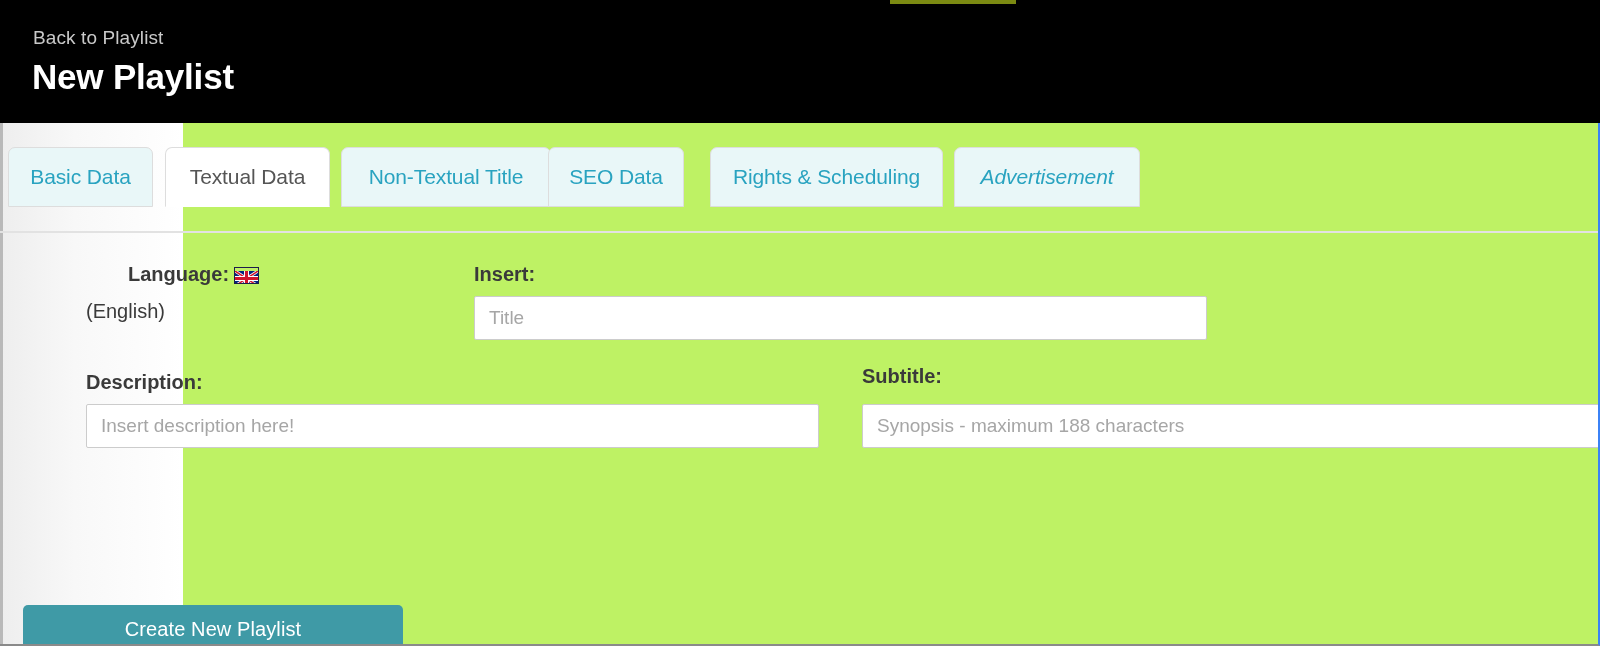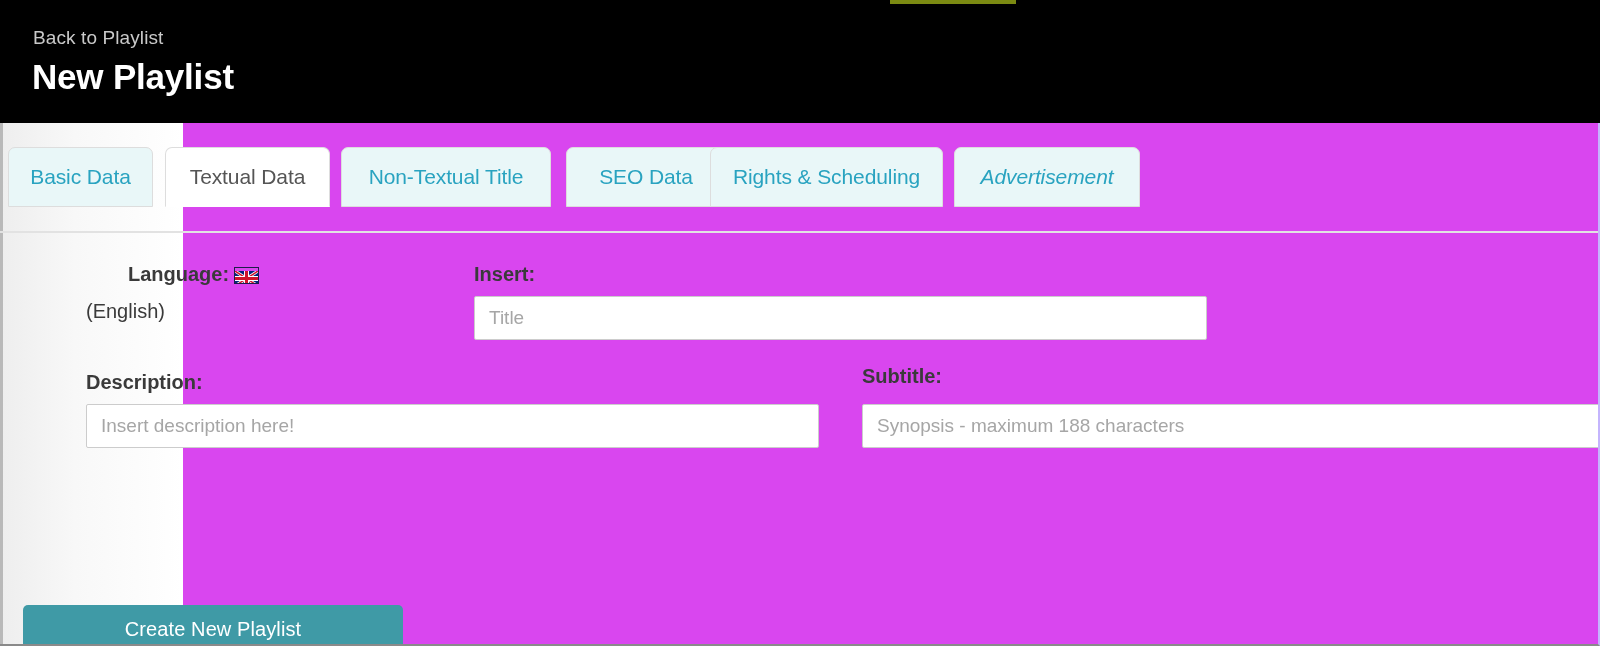--- a/index.html
+++ b/index.html
@@ -65,23 +65,23 @@
     line-height: 44px;
   }
 
   
   .body-panel {
     position: absolute;
     top: 123px;
     left: 0;
     width: 1600px;
     height: 523px;
-    background: #d946ef;
-    box-sizing: border-box;
-    border-right: 2px solid #c4b5fd;
+    background: #bef264;
+    box-sizing: border-box;
+    border-right: 2px solid #3b82f6;
     border-bottom: 2px solid #8a8a8a;
     overflow: hidden;
   }
   .left-rail {
     position: absolute;
     left: 0;
     top: 0;
     width: 3px;
     height: 523px;
     background: #b9b9b9;
@@ -225,21 +225,21 @@
 
       <div class="tab" style="left: 8px; width: 145px;">
         <span>Basic Data</span>
       </div>
       <div class="tab active" style="left: 165px; width: 165px;">
         <span>Textual Data</span>
       </div>
       <div class="tab" style="left: 341px; width: 210px;">
         <span>Non-Textual Title</span>
       </div>
-      <div class="tab" style="left: 566px; width: 160px;">
+      <div class="tab" style="left: 548px; width: 136px;">
         <span>SEO Data</span>
       </div>
       <div class="tab" style="left: 710px; width: 233px;">
         <span>Rights &amp; Scheduling</span>
       </div>
       <div class="tab" style="left: 954px; width: 186px; font-style: italic;">
         <span>Advertisement</span>
       </div>
     </div>
 

